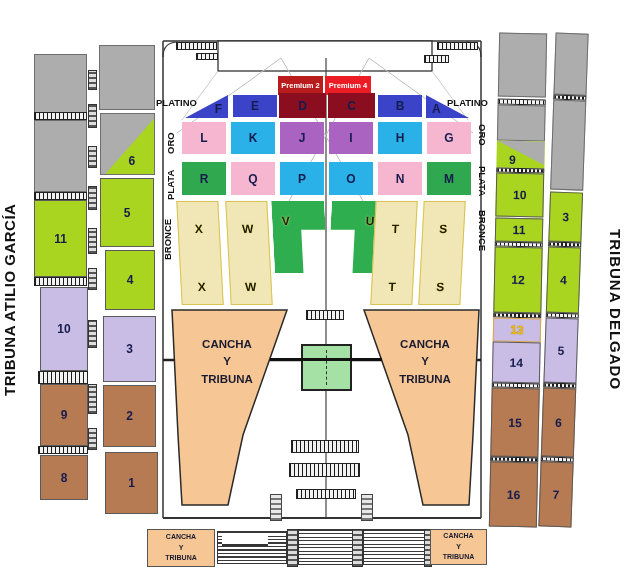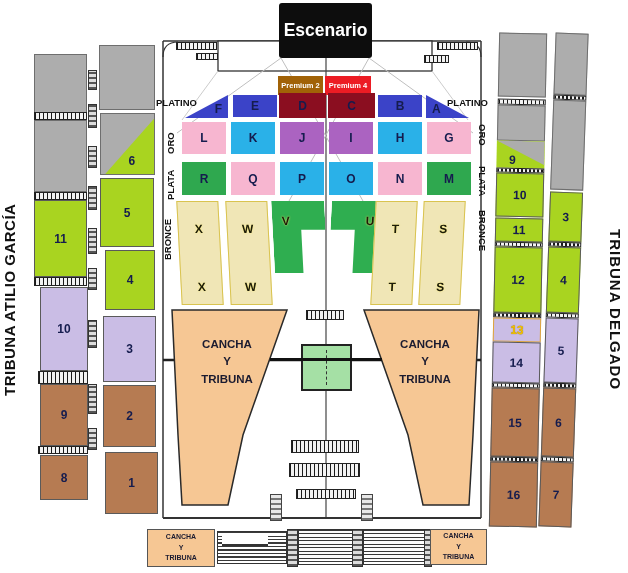--- a/index.html
+++ b/index.html
@@ -55,28 +55,27 @@
     <line x1="432" y1="71" x2="468" y2="120" stroke="#cccccc" stroke-width="1"></line>
     <line x1="163" y1="360" x2="481" y2="360" stroke="#222" stroke-width="2.5"></line>
     <line x1="163" y1="518" x2="481" y2="518" stroke="#333" stroke-width="2"></line>
     <polygon points="172,310 287,310 243,435 228,505 182,505 178,435" stroke="#2a2a2a" stroke-width="1.5" fill="#F6C794"></polygon>
     <polygon points="364,310 479,310 473,435 469,505 423,505 408,435" stroke="#2a2a2a" stroke-width="1.5" fill="#F6C794"></polygon>
   </svg>
 
   <div class="title vert-up" style="left:1px;top:130px;width:27px;height:340px;">TRIBUNA ATILIO GARCÍA</div>
   <div class="title vert" style="left:597px;top:165px;width:27px;height:290px;letter-spacing:1px;">TRIBUNA DELGADO</div>
 
-  <div class="sec" style="left: 279px; top: 3px; width: 93px; height: 55px; border-radius: 3px; font-size: 17.5px; color: rgb(255, 255, 255); z-index: 2; background: rgb(13, 13, 13);">Escenario</div>
 
   <div class="st-h" style="left:176px;top:42px;width:41px;height:8px;"></div>
   <div class="st-h" style="left:196px;top:53px;width:22px;height:7px;"></div>
   <div class="st-h" style="left:437px;top:42px;width:41px;height:8px;"></div>
   <div class="st-h" style="left:424px;top:55px;width:25px;height:8px;"></div>
 
-  <div class="sec" style="left: 278px; top: 76px; width: 45px; height: 19px; font-size: 7.5px; color: rgb(255, 255, 255); background: #a16207;">Premium 2</div>
+  <div class="sec" style="left: 278px; top: 76px; width: 45px; height: 19px; font-size: 7.5px; color: rgb(255, 255, 255); background: #b91c1c;">Premium 2</div>
   <div class="sec" style="left: 325px; top: 76px; width: 46px; height: 19px; font-size: 7.5px; color: rgb(255, 255, 255); background: rgb(236, 28, 36);">Premium 4</div>
 
   <div class="tierlbl" style="left:156px;top:97px;font-size:9.5px;">PLATINO</div>
   <div class="tierlbl" style="left:447px;top:97px;font-size:9.5px;">PLATINO</div>
   <div class="sec tri" style="left: 185px; top: 95px; width: 43px; height: 23px; clip-path: polygon(100% 0px, 100% 100%, 0px 100%); background: rgb(59, 67, 200);">
     <span style="position:absolute;right:6px;bottom:2px;">F</span>
     </div>
   <div class="sec" style="left: 233px; top: 95px; width: 44px; height: 22px; background: rgb(59, 67, 200);">E</div>
   <div class="sec" style="left: 279px; top: 93px; width: 47px; height: 25px; background: rgb(139, 14, 32);">D</div>
   <div class="sec" style="left: 328px; top: 93px; width: 47px; height: 25px; background: rgb(139, 14, 32);">C</div>

